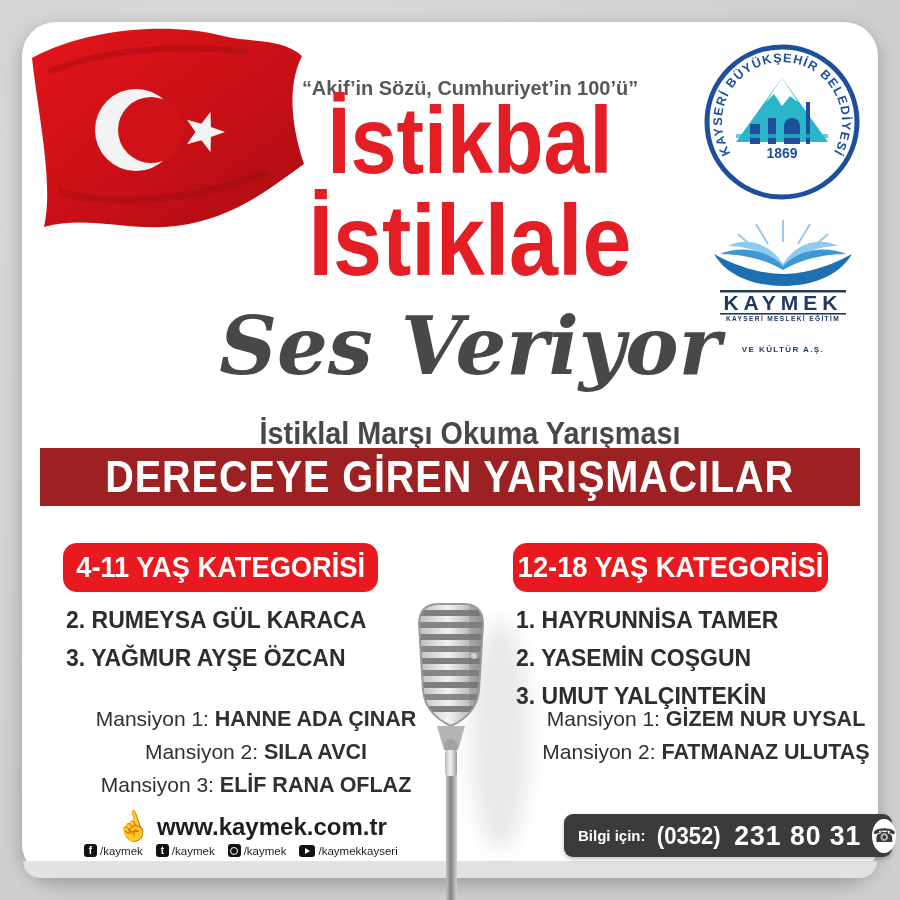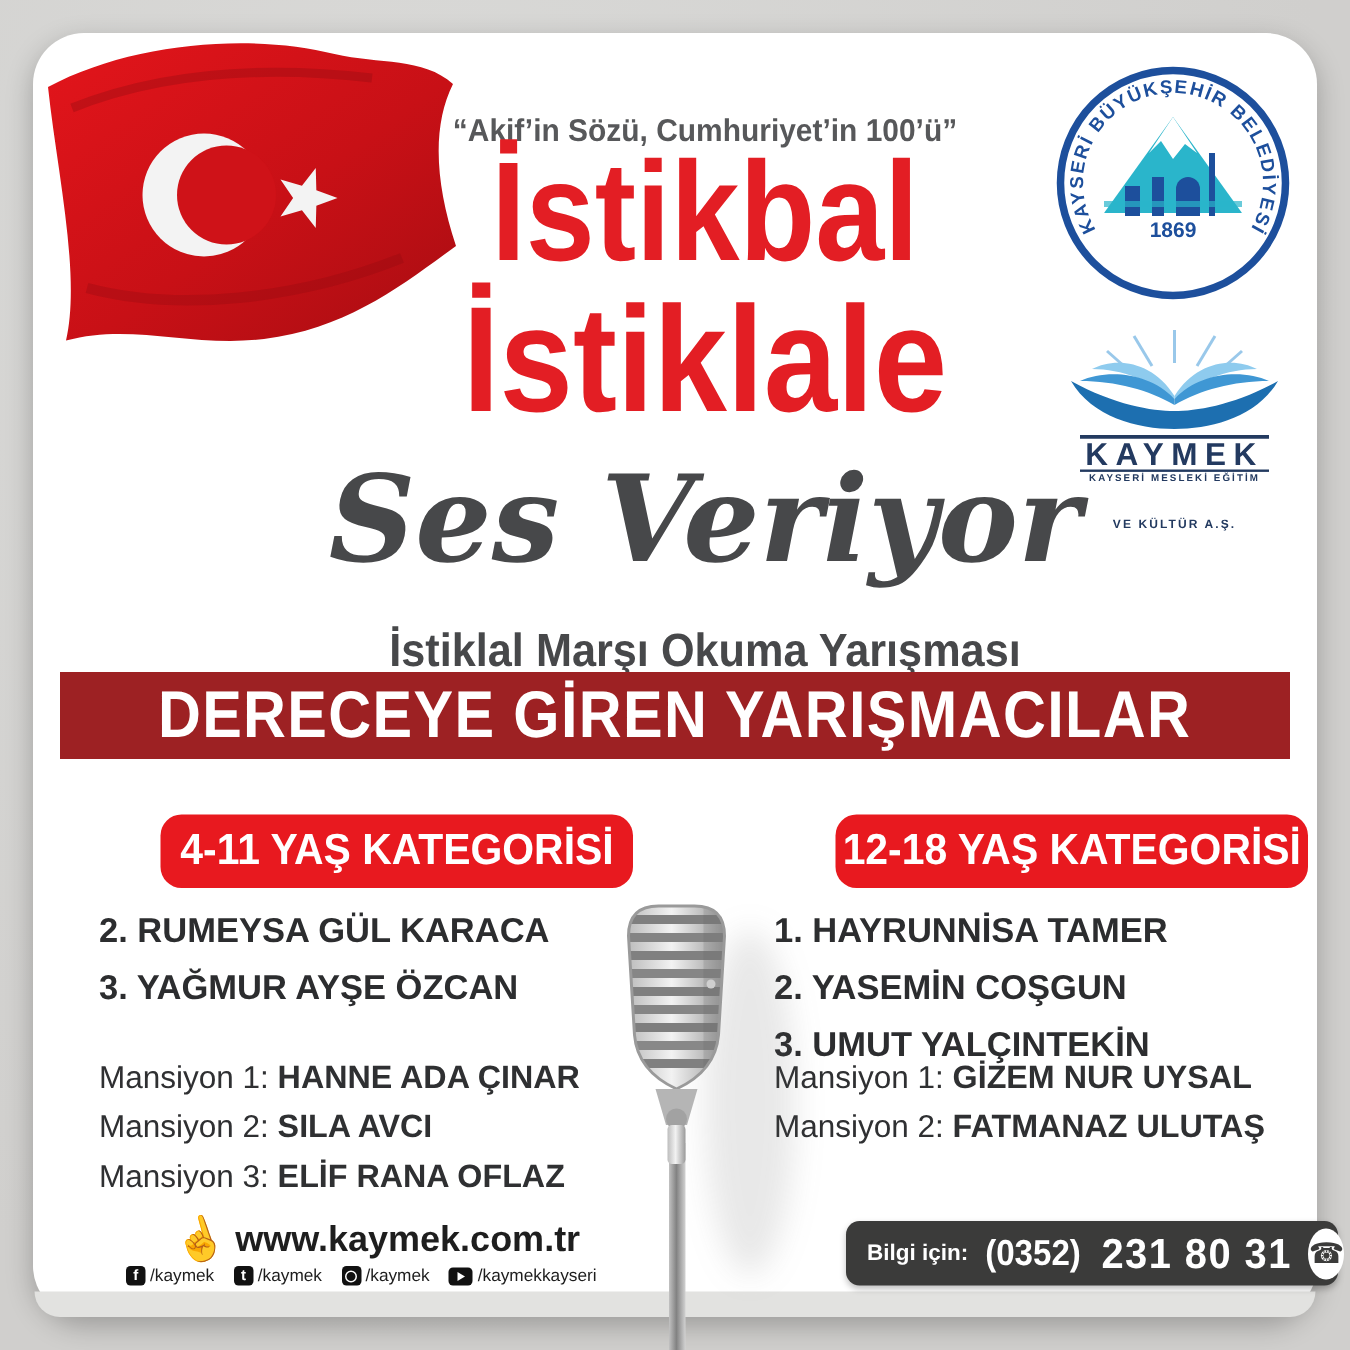--- a/index.html
+++ b/index.html
@@ -19,30 +19,30 @@
   .title2{top:190px;font-size:100px;}
   .script-title{left:190px;top:300px;width:560px;text-align:center;
          font-family:"DejaVu Serif",serif;font-style:italic;font-weight:bold;
          font-size:80px;color:#47484a;line-height:1.15;}
   .subtitle{left:240px;top:416px;width:460px;text-align:center;font-size:31px;
          font-weight:bold;color:#47484a;transform:scaleX(.93);}
   .banner{left:40px;top:448px;width:820px;height:58px;background:#9d2123;
           display:flex;align-items:center;justify-content:center;}
   .banner span{color:#fff;font-size:44px;font-weight:bold;transform:scaleX(.9);letter-spacing:1px;white-space:nowrap;}
   .chip{height:49px;background:#e8191f;border-radius:14px;display:flex;align-items:center;
-        justify-content:center;color:#fff;font-weight:bold;font-size:29px;margin-left:44px;}
+        justify-content:center;color:#fff;font-weight:bold;font-size:29px;}
   .chip span{transform:scaleX(.94);white-space:nowrap;}
   .chip-left{left:63px;top:543px;width:315px;}
   .chip-right{left:513px;top:543px;width:315px;}
   .winners{top:601px;width:360px;}
   .winners-left{left:66px;} .winners-right{left:516px;}
   .winner-row{height:38px;line-height:38px;font-size:23px;font-weight:bold;color:#2c2d2f;white-space:nowrap;}
   .mentions{top:702px;width:380px;}
   .mentions-left{left:66px;} .mentions-right{left:516px;}
-  .mention-row{height:33px;line-height:33px;font-size:21px;color:#2f3032;white-space:nowrap;}
+  .mention-row{height:33px;line-height:33px;font-size:21px;color:#2f3032;white-space:nowrap;text-align:center;}
   .mention-row .m-label{font-weight:normal;}
   .mention-row .m-name{font-weight:bold;font-size:21.5px;}
   .mic-shadow{left:470px;top:620px;width:60px;height:230px;border-radius:50%;
         background:rgba(90,90,90,.14);filter:blur(10px);}
   .pole{left:446px;top:762px;width:11px;height:138px;
         background:linear-gradient(90deg,#c2c2c2,#828282 45%,#d2d2d2);}
   .web-row{left:116px;top:810px;display:flex;align-items:center;gap:6px;}
   .hand{font-size:28px;color:#151515;transform:rotate(-18deg);font-weight:bold;}
   .web-text{font-size:24px;font-weight:bold;color:#1e1e1e;}
   .socials{left:84px;top:844px;display:flex;align-items:center;gap:13px;}

